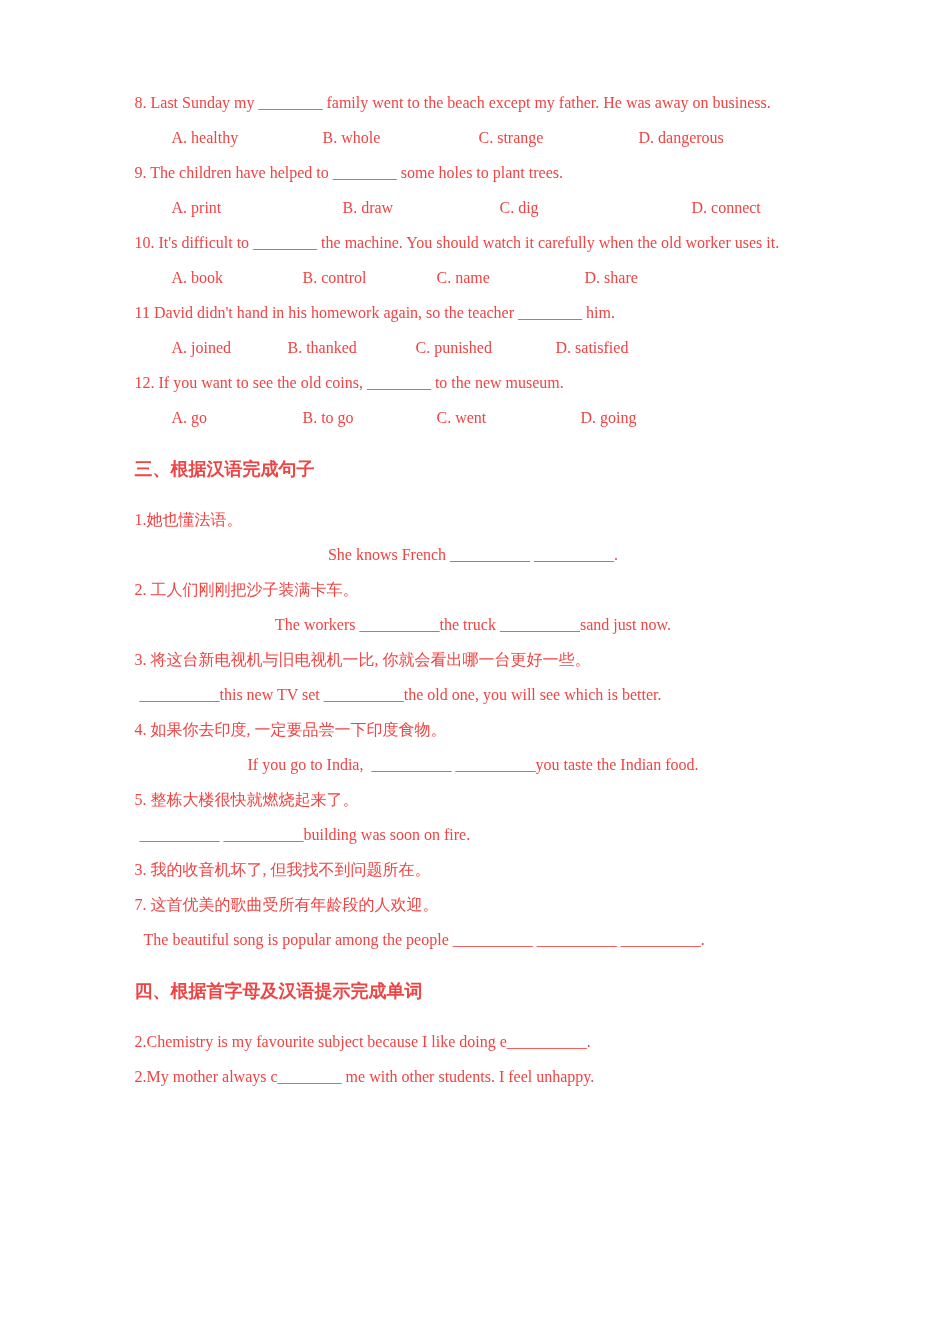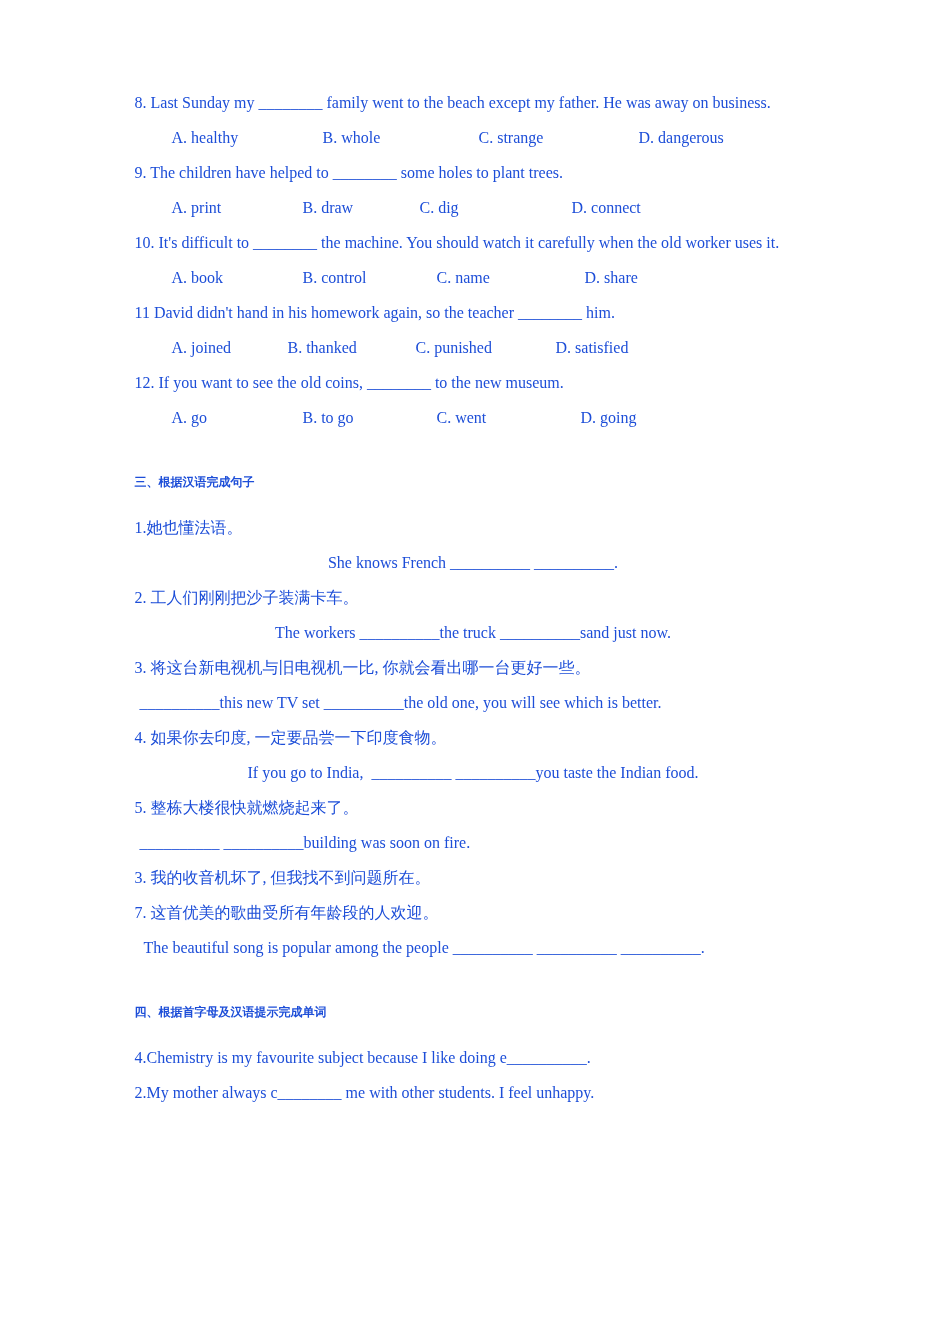--- a/index.html
+++ b/index.html
@@ -2,46 +2,46 @@
 <html><head>
 <meta charset="utf-8">
 <style>
   * { box-sizing: border-box; }
   html, body { margin: 0; padding: 0; background: #ffffff; }
   .page {
     width: 797px;
     min-height: 1344px;
     margin: 0 auto;
     background: #ffffff;
-    color: #1d4ed8;
+    color: #ef4444;
     font-family: "Liberation Serif", "DejaVu Serif", serif;
     font-size: 16px;
     padding: 85px 80px 40px 58px;
   }
   .line {
     margin: 0;
     line-height: 35px;
     font-weight: normal;
     white-space: pre-wrap;
   }
   .opt-row {
     display: grid;
     margin-left: 37px;
     line-height: 35px;
   }
   .r0 { grid-template-columns: 151px 156px 160px auto; }
-  .r1 { grid-template-columns: 131px 117px 152px auto; }
+  .r1 { grid-template-columns: 131px 117px 152px auto; gap: 40px; }
   .r2 { grid-template-columns: 131px 134px 148px auto; }
   .r3 { grid-template-columns: 116px 128px 140px auto; }
   .r4 { grid-template-columns: 131px 134px 144px auto; }
   .sec-title {
     font-family: "Liberation Sans", "DejaVu Sans", sans-serif;
-    font-size: 12px;
+    font-size: 18px;
     font-weight: bold;
-    margin-top: 30px;
+    margin-top: 17px;
     line-height: 35px;
   }
   .indent-lg { padding-left: 18px; text-align: center; }
   .indent-md { padding-left: 9px; }
   .indent-sm { padding-left: 5px; }
   .ul { }
 </style>
 </head>
 <body>
 
@@ -113,17 +113,17 @@
     <p class="line">3. 我的收音机坏了, 但我找不到问题所在。</p>
 
     <p class="line">7. 这首优美的歌曲受所有年龄段的人欢迎。</p>
     <p class="line indent-md">The beautiful song is popular among the people __________ __________ __________.</p>
 
   </div>
 
   <h2 class="sec-title">四、根据首字母及汉语提示完成单词</h2>
 
   <div>
-    <p class="line">4.Chemistry is my favourite subject because I like doing e__________.</p>
+    <p class="line">2.Chemistry is my favourite subject because I like doing e__________.</p>
     <p class="line">2.My mother always c________ me with other students. I feel unhappy.</p>
   </div>
 
 </div>
 
 </body></html>

